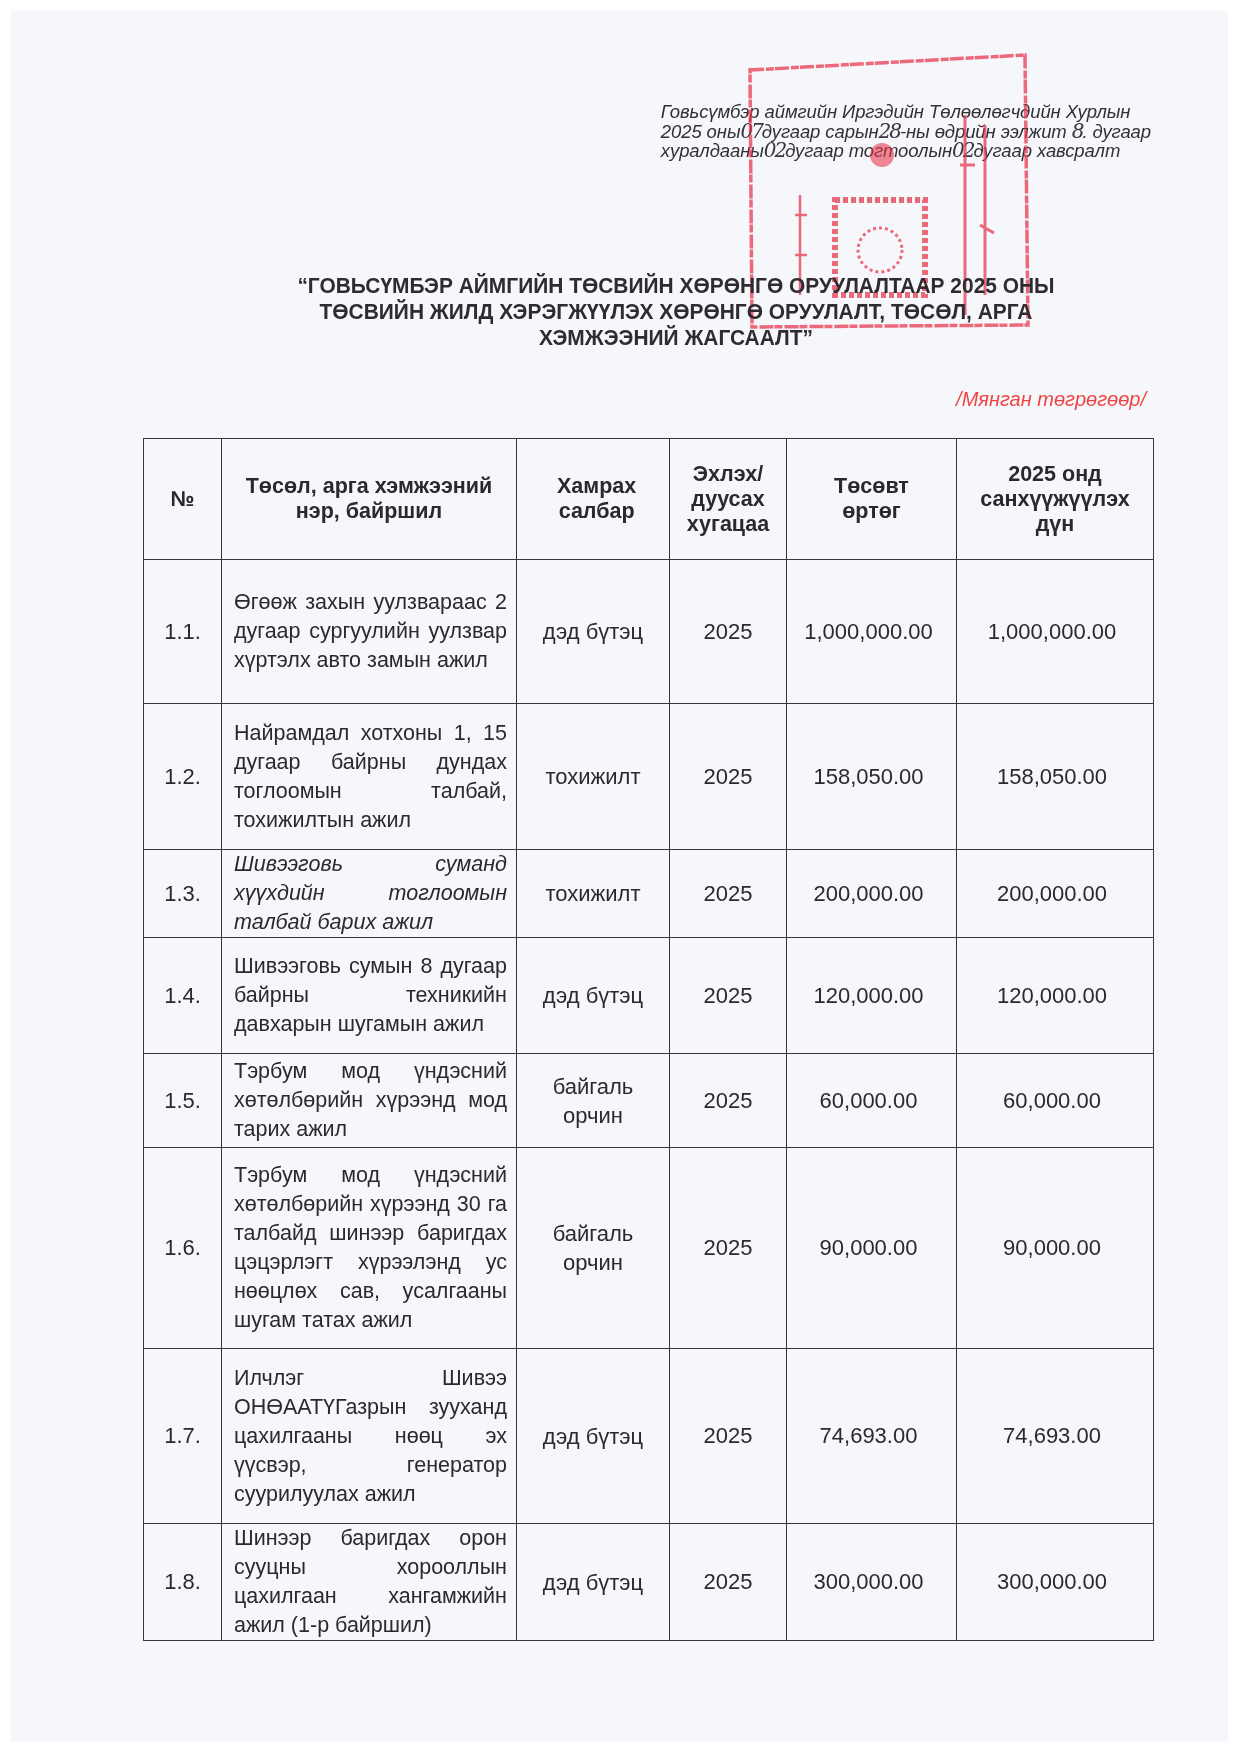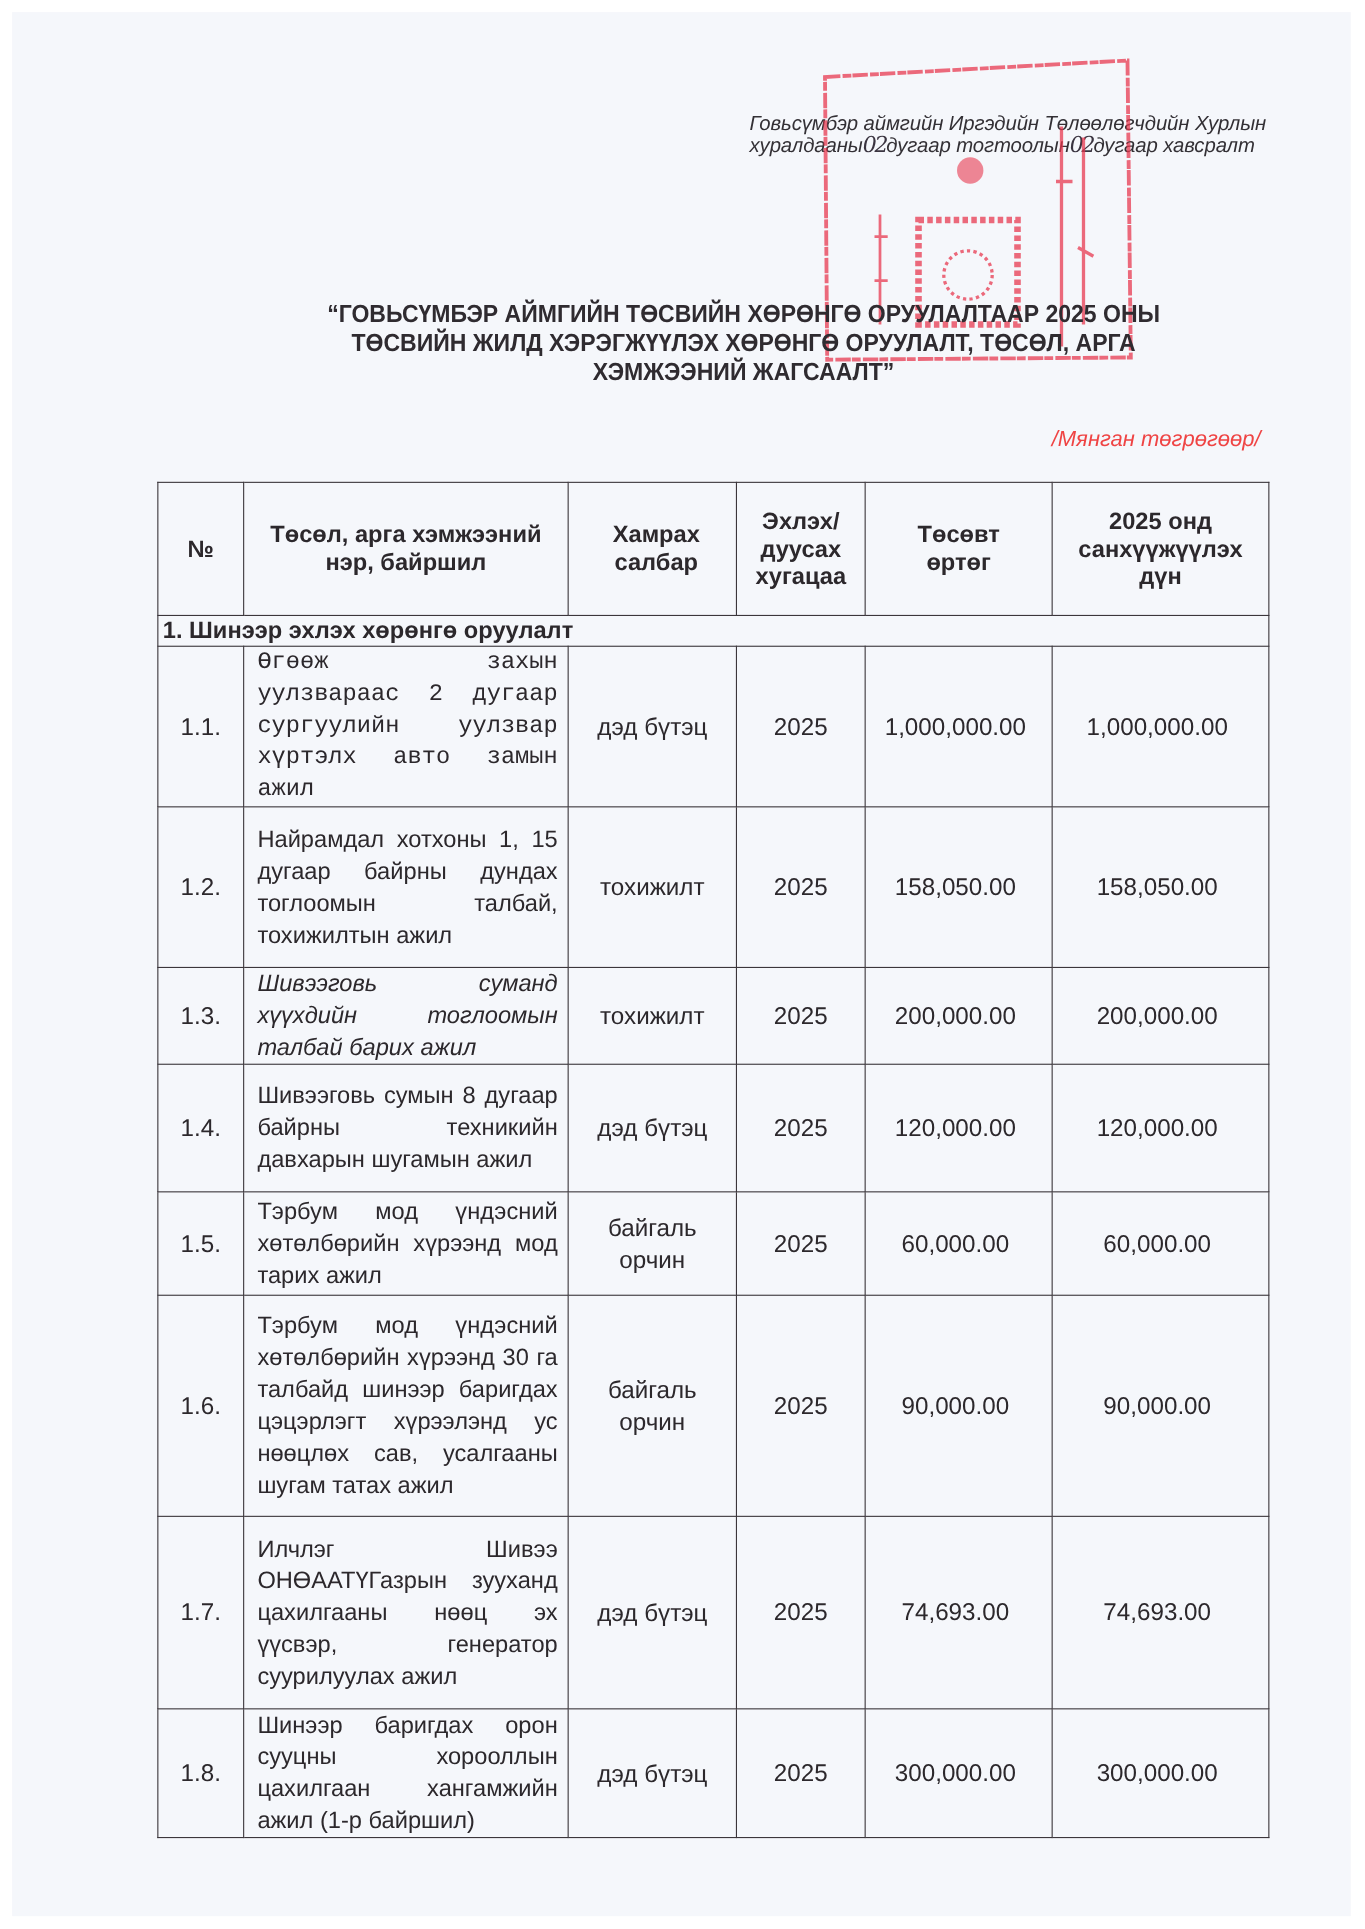--- a/index.html
+++ b/index.html
@@ -61,20 +61,21 @@
     pointer-events: none; opacity: 0.72;
   }
 </style>
 </head>
 <body>
 
 <div class="page"></div>
 
 <div class="meta">
   <div>Говьсүмбэр аймгийн Иргэдийн Төлөөлөгчдийн Хурлын</div>
+  <div><span>2025 оны</span><span class="hw">07</span><span>дугаар  сарын</span><span class="hw">28</span><span>-ны  өдрийн ээлжит</span> <span class="hw">8</span><span>. дугаар</span></div>
   <div><span>хуралдааны</span><span class="hw">02</span><span>дугаар тогтоолын</span><span class="hw">02</span><span>дугаар  хавсралт</span></div>
 </div>
 
 <svg class="stamp" viewBox="0 0 290 285">
   <g fill="none" stroke="#e8334a" stroke-width="3.5">
     <path d="M10 25 L285 10 L288 280 L12 282 Z" stroke-dasharray="14 2 8 1"></path>
     <rect x="95" y="155" width="90" height="95" stroke-width="6" stroke-dasharray="5 3"></rect>
     <circle cx="140" cy="205" r="22" stroke-width="3" stroke-dasharray="3 3"></circle>
     <circle cx="142" cy="110" r="12" fill="#e8334a" stroke="none" opacity="0.8"></circle>
     <path d="M60 150 l0 100 M55 170 l12 0 M55 210 l12 0" stroke-width="2.5"></path>
@@ -103,26 +104,23 @@
     <tr>
       <th>№</th>
       <th style="padding:0 14px"><span>Төсөл, арга хэмжээний нэр, байршил</span></th>
       <th style="padding:0 40px"><span>Хамрах салбар</span></th>
       <th style="padding:0 8px"><span>Эхлэх/ дуусах хугацаа</span></th>
       <th style="padding:16px 40px"><span>Төсөвт өртөг</span></th>
       <th style="padding:0 6px"><span>2025 онд санхүүжүүлэх дүн</span></th>
     </tr>
   </thead>
   <tbody id="tbody">
-    <tr class="section">
-      <td colspan="6">1. Шинээр эхлэх хөрөнгө оруулалт</td>
-    </tr>
   <tr style="height: 144px;">
         <td class="no">1.1.</td>
-        <td class="name" style="word-spacing: 0px; font-family: Liberation Mono, monospace;">Өгөөж захын уулзвараас 2 дугаар сургуулийн уулзвар хүртэлх авто замын ажил</td>
+        <td class="name" style="word-spacing: 0px;">Өгөөж захын уулзвараас 2 дугаар сургуулийн уулзвар хүртэлх авто замын ажил</td>
         <td class="sector" style="padding: 0px 20px;">дэд бүтэц</td>
         <td class="year">2025</td>
         <td class="num">1,000,000.00</td>
         <td class="num">1,000,000.00</td>
       </tr>
       <tr style="height: 146px;">
         <td class="no">1.2.</td>
         <td class="name" style="word-spacing: 0px;">Найрамдал хотхоны 1, 15 дугаар байрны дундах тоглоомын талбай, тохижилтын ажил</td>
         <td class="sector" style="padding: 0px 20px;">тохижилт</td>
         <td class="year">2025</td>

